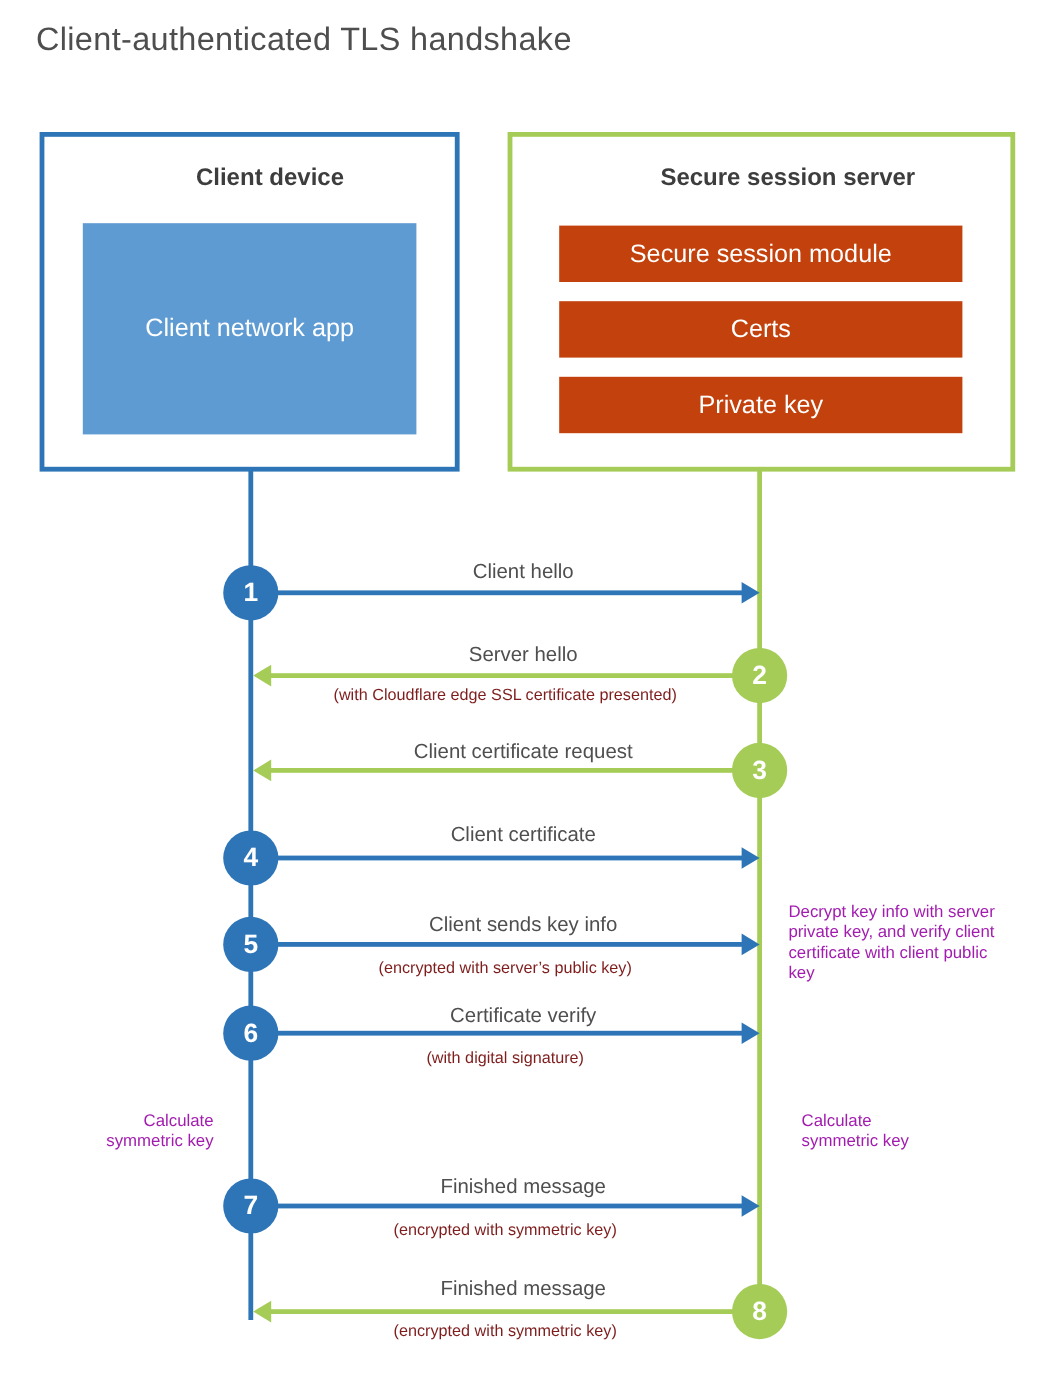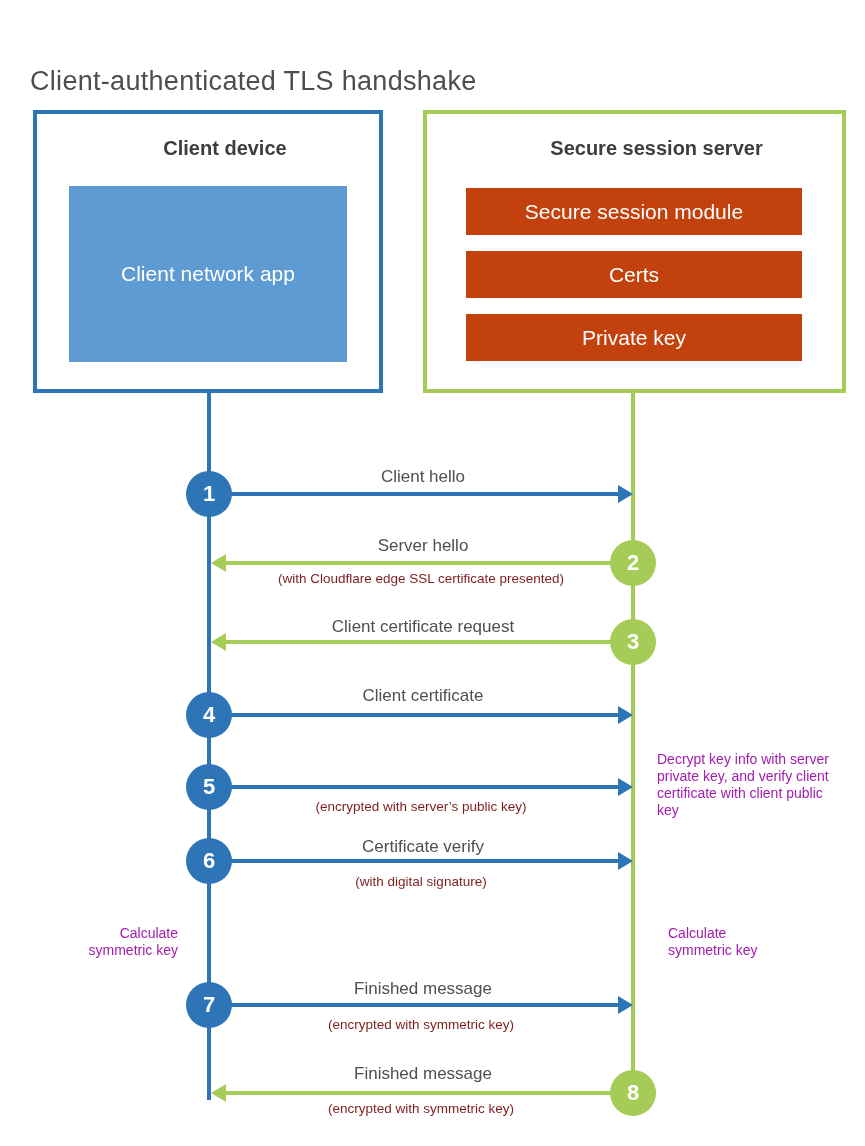--- a/index.html
+++ b/index.html
@@ -14,21 +14,20 @@
     background: #ffffff;
     overflow: hidden;
   }
   .page-title {
     position: absolute;
     left: 30px; top: 18px;
     font-size: 27px;
     font-weight: 300;
     color: #4e4e4e;
     letter-spacing: 0.3px;
-    margin-top: 48px;
   }
   .outer-box {
     position: absolute;
     top: 110px;
     height: 283px;
     background: #ffffff;
   }
   .client-box  { left: 33px;  width: 350px; border: 4px solid #2e75b8; }
   .server-box  { left: 423px; width: 423px; border: 4px solid #a5cc57; }
   .box-title {
@@ -86,21 +85,21 @@
     position: absolute;
     width: 0; height: 0;
     border-top: 9px solid transparent;
     border-bottom: 9px solid transparent;
     z-index: 2;
   }
   .ahead.right { border-left: 15px solid #2e75b8; left: 618px; }
   .ahead.left  { border-right: 15px solid #a5cc57; left: 211px; }
   .msg-label {
     position: absolute;
-    left: 211px; width: 424px;
+    left: 224px; width: 424px;
     text-align: center;
     font-size: 17px;
     color: #4f4f4f;
   }
   .msg-sub {
     position: absolute;
     left: 209px; width: 424px;
     text-align: center;
     font-size: 13.5px;
     color: #7f1d1d;
@@ -151,20 +150,21 @@
   <div class="msg-label" style="top:617px">Client certificate request</div>
   <div class="hline green" style="top:640px"></div>
   <div class="ahead left" style="top:633px"></div>
   <div class="circle green" style="top:619px">3</div>
 
   <div class="msg-label" style="top:686px">Client certificate</div>
   <div class="hline blue" style="top:713px"></div>
   <div class="ahead right" style="top:706px"></div>
   <div class="circle blue" style="top:692px">4</div>
 
+  <div class="msg-label" style="top:761px">Client sends key info</div>
   <div class="hline blue" style="top:785px"></div>
   <div class="ahead right" style="top:778px"></div>
   <div class="msg-sub" style="top:799px">(encrypted with server’s public key)</div>
   <div class="circle blue" style="top:764px">5</div>
 
   <div class="msg-label" style="top:837px">Certificate verify</div>
   <div class="hline blue" style="top:859px"></div>
   <div class="ahead right" style="top:852px"></div>
   <div class="msg-sub" style="top:874px">(with digital signature)</div>
   <div class="circle blue" style="top:838px">6</div>

